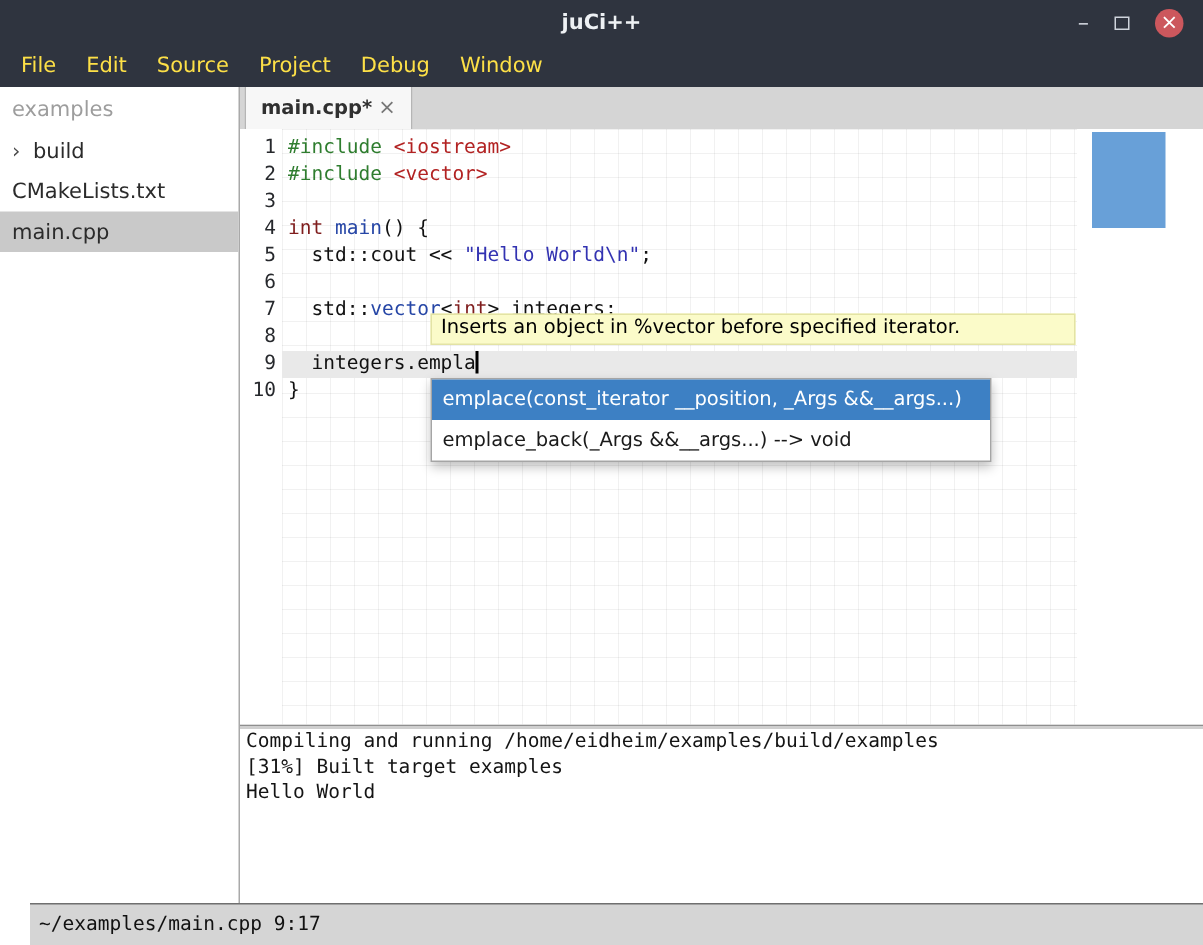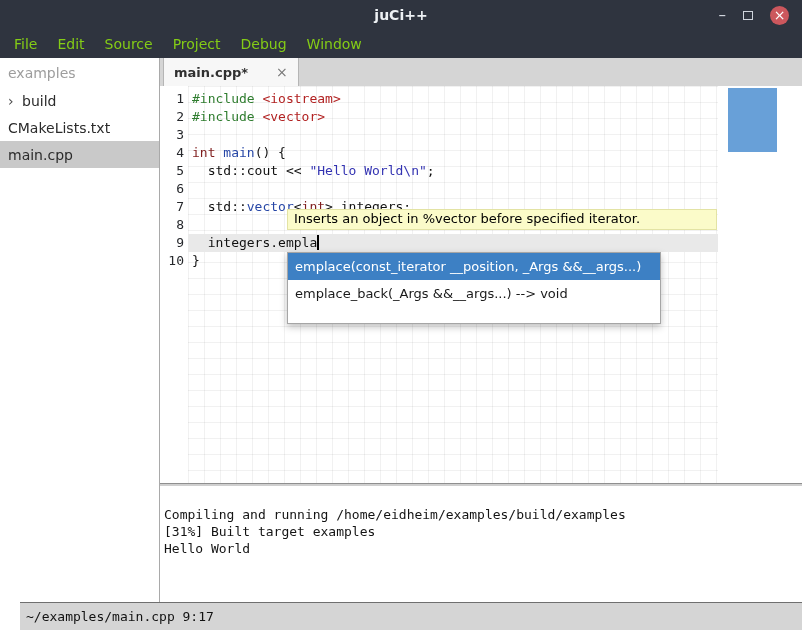--- a/index.html
+++ b/index.html
@@ -9,37 +9,37 @@
   
   .titlebar { position:absolute; left:0; top:0; width:802px; height:30px; background:#2f343f; display:flex; align-items:center; }
   .title { position:absolute; left:0; right:0; text-align:center; color:#eef1f4; font-size:14px; font-weight:bold; }
   .win-controls { margin-left:auto; display:flex; align-items:center; gap:17px; padding-right:13px; position:relative; z-index:2; }
   .win-min { color:#cfd4dc; font-size:15px; line-height:10px; }
   .win-restore { width:10px; height:9px; border:1px solid #cfd4dc; }
   .win-close { width:19px; height:19px; border-radius:50%; background:#cc575d; color:#fff; display:flex; align-items:center; justify-content:center; font-size:14px; line-height:1; }
 
   
   .menubar { position:absolute; left:0; top:30px; width:802px; height:28px; background:#2f343f; display:flex; align-items:center; padding-left:4px; }
-  .menu-item { color:#84cc16; font-size:14px; padding:4px 10px; }
+  .menu-item { color:#fde047; font-size:14px; padding:4px 10px; }
 
   
   .content { position:absolute; left:0; top:58px; width:802px; height:544px; background:#fff;text-decoration:underline; }
 
   .sidebar { position:absolute; left:0; top:0; width:160px; height:544px; background:#fff; border-right:1px solid #a9a9a9; }
   .sidebar-header { color:#9d9d9d; font-size:14px; padding:7px 8px 6px; }
   .tree-item { display:flex; align-items:center; height:27px; font-size:14px; color:#2b2b2b; padding-left:8px; cursor:default; }
   .tree-item.indent { }
   .tree-item.selected { background:#c9c9c9; }
   .chev { width:14px; color:#4a4a4a; font-size:14px; }
 
   .main { position:absolute; left:160px; top:0; width:642px; height:544px; display:flex; flex-direction:column; }
 
   
   .tabbar { height:28px; background:#d5d5d5; display:flex; align-items:stretch; padding-left:3px; flex:none; }
-  .tab { display:flex; align-items:center; gap:28px; background:#f7f7f7; padding:0 10px; font-size:13px; font-weight:bold; color:#303030; border-left:1px solid #b5b5b5; border-right:1px solid #b5b5b5; }
+  .tab { display:flex; align-items:center; gap:4px; background:#f7f7f7; padding:0 10px; font-size:13px; font-weight:bold; color:#303030; border-left:1px solid #b5b5b5; border-right:1px solid #b5b5b5; }
   .tab-close { color:#777; font-weight:normal; font-size:14px; }
 
   
   .editor { position:relative; height:397px; background:#fff; overflow:hidden; flex:none;
             font-family:"DejaVu Sans Mono","Liberation Mono",monospace; font-size:13px; }
   .grid { position:absolute; left:28px; top:0; width:530px; height:397px; pointer-events:none;
           background-image:linear-gradient(to right, rgba(0,0,0,0.055) 1px, transparent 1px),
                            linear-gradient(to bottom, rgba(0,0,0,0.055) 1px, transparent 1px);
           background-size:16px 16px; }
   .cur-line { position:absolute; left:28px; top:148px; width:530px; height:18px; background:#e9e9e9; }
@@ -53,29 +53,29 @@
   .fn  { color:#2646a6; }
   .str { color:#3333b2; }
   .caret { display:inline-block; width:2px; height:15px; background:#000; vertical-align:-3px; }
 
   .map-slider { position:absolute; left:568px; top:2px; width:49px; height:64px; background:#68a0d8; }
 
   .tooltip { position:absolute; left:127px; top:123px; width:430px; height:21px; background:#fbfbc9; border:1px solid #e3e3a4;
              font-family:"DejaVu Sans","Liberation Sans",sans-serif; font-size:13px; padding:1px 6px; color:#000; z-index:5; white-space:nowrap; overflow:hidden; }
 
   .completion { position:absolute; left:127px; top:166px; width:374px; background:#fff; border:1px solid #a5a5a5;
-                box-shadow:0 3px 7px rgba(0,0,0,0.25); padding-bottom:16px; z-index:6;
+                box-shadow:0 3px 7px rgba(0,0,0,0.25); z-index:6;
                 font-family:"DejaVu Sans","Liberation Sans",sans-serif; font-size:13px; }
   .completion-item { padding:6px 7px; color:#1a1a1a; white-space:nowrap; overflow:hidden; }
   .completion-item.selected { background:#3d80c4; color:#fff; }
 
   
   .splitter { height:3px; background:#cfcfcf; border-top:1px solid #8f8f8f; flex:none; }
   .terminal { flex:1; background:#fff; font-family:"DejaVu Sans Mono","Liberation Mono",monospace; font-size:13px;
-              line-height:17px; padding:20px 4px; color:#141414; overflow:hidden; }
+              line-height:17px; padding:0 4px; color:#141414; overflow:hidden; }
 
   
   .statusbar { position:absolute; left:0; top:602px; width:802px; height:28px; background:#d5d5d5; border-top:1px solid #6f6f6f;
                display:flex; align-items:center; padding:0 6px; font-family:"DejaVu Sans Mono","Liberation Mono",monospace;
                font-size:13px; color:#111;margin-left:20px; }
 </style>
 </head>
 <body>
 
 <div class="titlebar">

